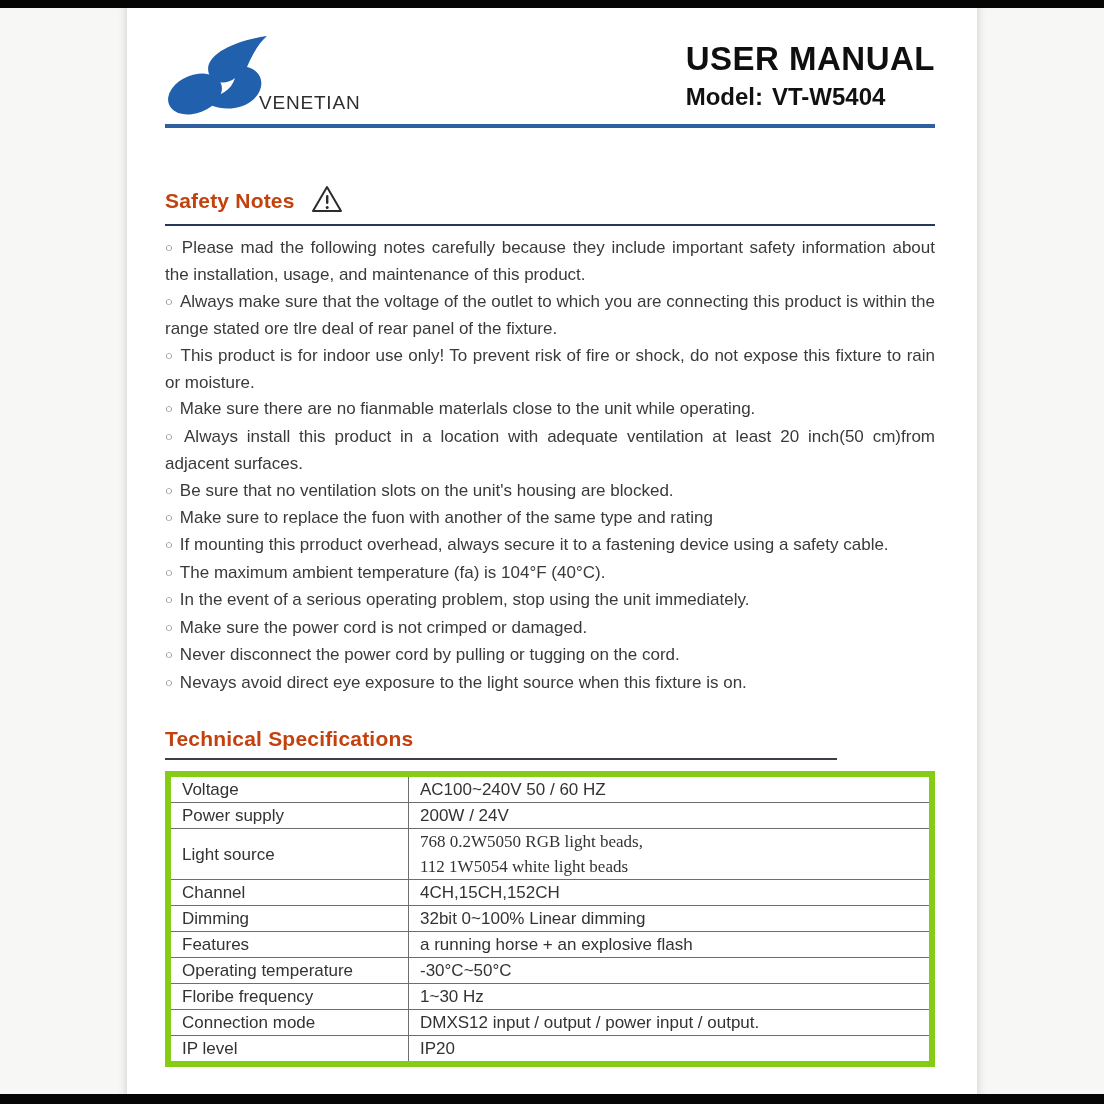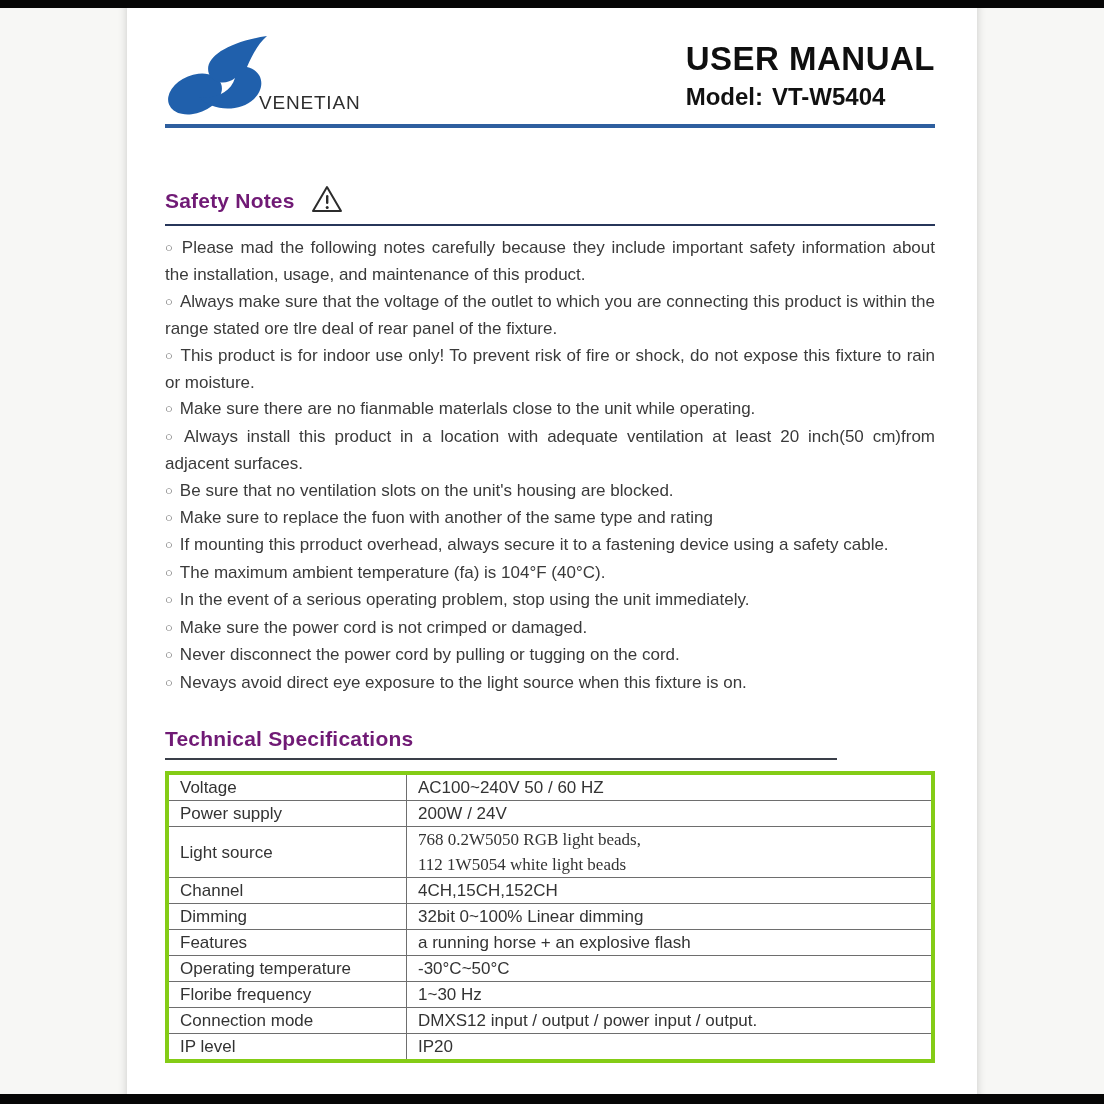--- a/index.html
+++ b/index.html
@@ -20,31 +20,31 @@
   .brand{position:absolute;left:94px;top:84px;font-size:19px;letter-spacing:.8px;color:#2e2e2e;}
   .title-block{position:absolute;right:0;top:34px;}
   .title{font-size:33px;font-weight:bold;color:#0f0f0f;letter-spacing:.5px;line-height:34px;}
   .model{margin-top:7px;font-size:24px;font-weight:bold;color:#111;}
   .model .gap{display:inline-block;width:9px;}
   .header-rule{position:absolute;left:0;top:116px;width:770px;height:4px;background:#2e5f9f;}
 
   
   .section-safety{position:absolute;left:0;top:181px;width:770px;}
   .sec-head{display:flex;align-items:flex-start;}
-  .sec-title{font-size:21px;font-weight:bold;color:#701a75;letter-spacing:.2px;}
+  .sec-title{font-size:21px;font-weight:bold;color:#c2410c;letter-spacing:.2px;}
   .warn{margin-left:16px;margin-top:-4px;}
   .safety-underline{margin-top:7px;height:2px;background:#27365a;}
   .notes{margin-top:9px;}
   .note{font-size:17px;line-height:26.4px;color:#3a3a3a;text-align:justify;}
   .bullet{color:#5a5a5a;font-size:13px;margin-right:7px;position:relative;top:-1px;}
 
   
   .section-specs{position:absolute;left:0;top:719px;width:672px;}
   .specs-underline{margin-top:7px;height:2px;background:#3a3f49;}
-  table.specs{margin-top:11px;width:770px;border-collapse:collapse;border:4px solid #84cc16;}
+  table.specs{margin-top:11px;width:770px;border-collapse:collapse;border:6px solid #84cc16;}
   table.specs td{
     border:1.4px solid #6e6e6e;font-size:17px;color:#333;
     padding:0 11px;height:25px;line-height:25px;vertical-align:middle;
   }
   td.lbl{width:215px;}
   td.val .ln{line-height:25px;height:25px;font-family:Liberation Serif, serif;}
 </style>
 </head>
 <body>
 

